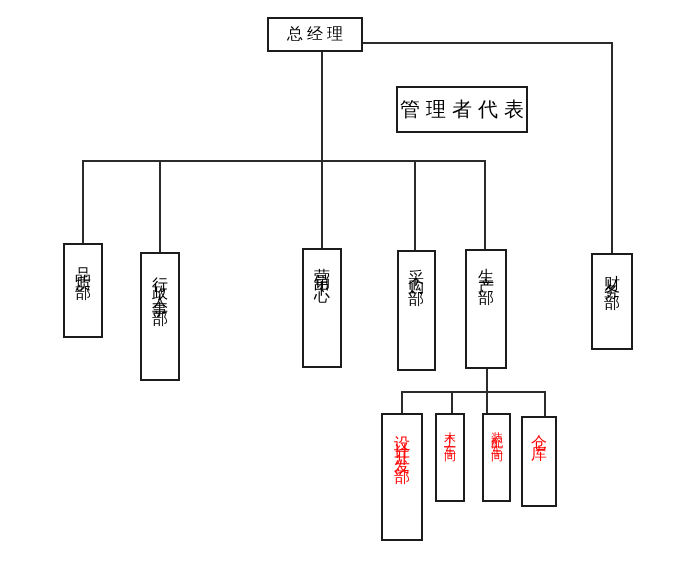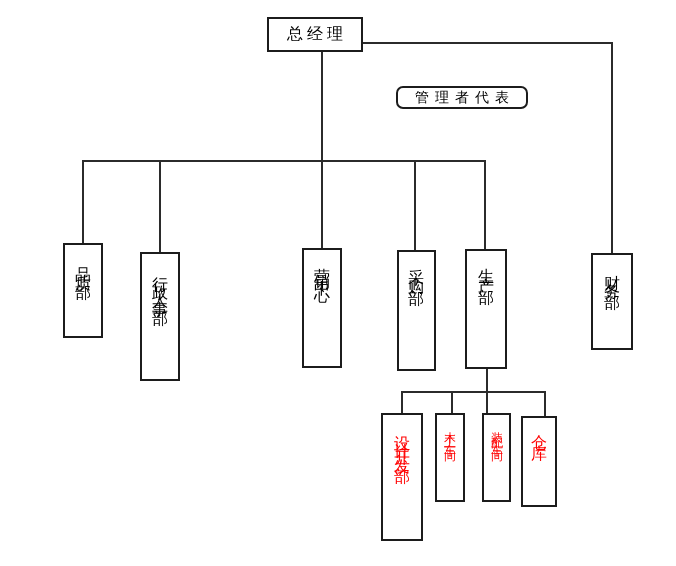--- a/index.html
+++ b/index.html
@@ -47,21 +47,21 @@
   <div class="line" style="left:414px; top:160px; width:2px; height:91px;"></div>
   <div class="line" style="left:484px; top:160px; width:2px; height:90px;"></div>
   <div class="line" style="left:486px; top:369px; width:2px; height:45px;"></div>
   <div class="line" style="left:402px; top:391px; width:144px; height:2px;"></div>
   <div class="line" style="left:401px; top:391px; width:2px; height:23px;"></div>
   <div class="line" style="left:451px; top:391px; width:2px; height:23px;"></div>
   <div class="line" style="left:544px; top:391px; width:2px; height:26px;"></div>
 
   <div class="box hbox" style="left:267px; top:17px; width:96px; height:35px; font-size:16px; letter-spacing:4px; padding-left:4px;">总经理</div>
 
-  <div class="box hbox" style="left:396px; top:86px; width:132px; height:23px; font-size:14px; letter-spacing:6px; padding-left:6px;border-radius:7px;">管理者代表</div>
+  <div class="box hbox" style="left:396px; top:86px; width:132px; height:47px; font-size:20px; letter-spacing:6px; padding-left:6px;">管理者代表</div>
 
   <div class="box vbox" style="left:63px; top:243px; width:40px; height:95px; font-size:16px; letter-spacing:8px; line-height:36px; padding-top:9px;">品质部</div>
 
   <div class="box vbox" style="left:140px; top:252px; width:40px; height:129px; font-size:16px; letter-spacing:8px; line-height:36px; padding-top:10px;">行政人事部</div>
 
   <div class="box vbox" style="left:302px; top:248px; width:40px; height:120px; font-size:16px; letter-spacing:6px; line-height:36px; padding-top:5px;">营销中心</div>
 
   <div class="box vbox" style="left:397px; top:250px; width:39px; height:121px; font-size:16px; letter-spacing:10px; line-height:35px; padding-top:4px;">采购部</div>
 
   <div class="box vbox" style="left:465px; top:249px; width:42px; height:120px; font-size:16px; letter-spacing:10px; line-height:38px; padding-top:4px;">生产部</div>

